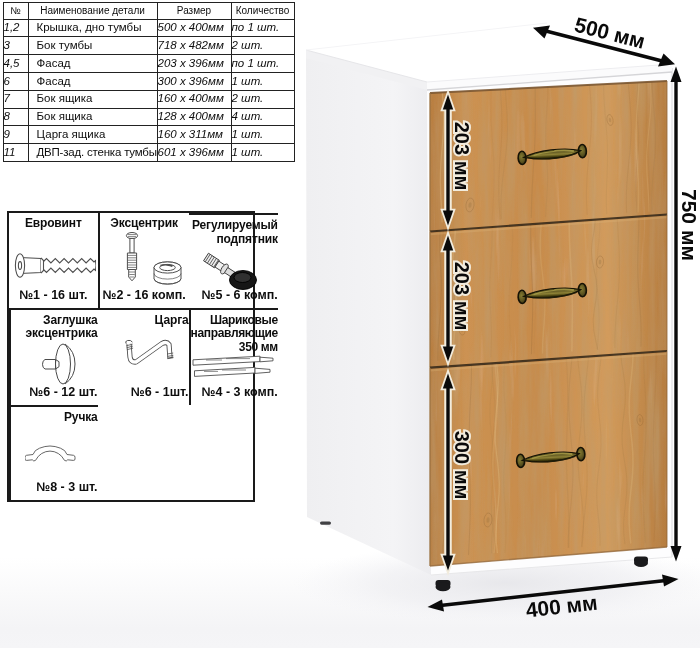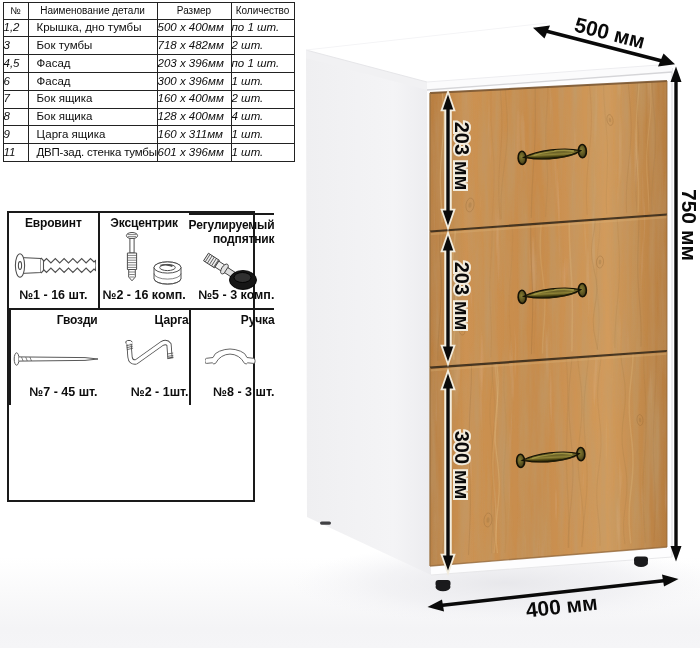--- a/index.html
+++ b/index.html
@@ -145,53 +145,68 @@
           <rect x="13" y="-3.5" width="7" height="7" fill="#f1f1f1"></rect>
           <ellipse cx="22" cy="0" rx="2.8" ry="5.6" fill="#e2e2e2"></ellipse>
           <rect x="24" y="-3" width="16" height="6" fill="#dcdcdc"></rect>
         </g>
         <g fill="#161616" stroke="#000">
           <ellipse cx="40" cy="33" rx="13.5" ry="9.5"></ellipse>
           <ellipse cx="39.5" cy="30.5" rx="8.5" ry="5" fill="#303030"></ellipse>
         </g>
       </g>
     </svg>
-    <div class="q">№5 - 3 комп.</div>
-  </div>
-
+    <div class="q">№5 - 6 комп.</div>
+  </div>
 
   <div class="cell bl bt">
-    <div class="t">Гвозди</div>
-    <svg width="86" height="16" viewBox="0 0 86 16" style="left:2px;top:41px">
-      <g fill="#fff" stroke="#4f4f4f" stroke-width="0.95">
-        <ellipse cx="3.6" cy="8" rx="2.4" ry="6.2"></ellipse>
-        <path d="M6 5.9 L72 6.6 L85 8 L72 9.4 L6 10.1"></path>
-        <path d="M8.5 6 l1.6 4 m2.6 -4 l1.6 4 m2.6 -4 l1.6 4" stroke-width="0.7"></path>
-      </g>
-    </svg>
-    <div class="q">№7 - 45 шт.</div>
-  </div>
+    <div class="t">Заглушка<br>эксцентрика</div>
+    <svg width="40" height="42" viewBox="0 0 40 42" style="left:26px;top:33px">
+      <g fill="#fff" stroke="#4a4a4a" stroke-width="1">
+        <path d="M28 1 q10 7 10 20 q0 13 -10 20 q-8 -7 -8 -20 q0 -13 8 -20 z"></path>
+        <ellipse cx="26" cy="21" rx="7.5" ry="20"></ellipse>
+        <path d="M8 16.5 h10.5 v9.5 h-10.5 q-2.5 -1 -2.5 -4.7 q0 -3.8 2.5 -4.8 z"></path>
+        <path d="M18.5 16.5 l3.5 2.2 v5 l-3.5 2.3" fill="none"></path>
+      </g>
+    </svg>
+    <div class="q">№6 - 12 шт.</div>
+  </div>
+
 
   <div class="cell bt">
     <div class="t">Царга</div>
     <svg width="64" height="42" viewBox="0 0 64 42" style="left:14px;top:27px">
       <g fill="none" stroke-linecap="butt" stroke-linejoin="round">
         <path d="M17 7 L18 20 Q18.5 25.5 24 25 L50 6.5 Q54.5 4 57 7.5 L58 21" stroke="#4f4f4f" stroke-width="5.2"></path>
         <path d="M17 7 L18 20 Q18.5 25.5 24 25 L50 6.5 Q54.5 4 57 7.5 L58 21" stroke="#ffffff" stroke-width="3.4"></path>
         <g stroke="#4f4f4f" stroke-width="1">
           <path d="M14.2 6.7 a3.2 2.2 14 0 1 6.2 -1.6" fill="#fff"></path>
           <path d="M14.4 8.8 l6.3 -1.7 m-6.1 3.7 l6.3 -1.7 m-6 3.6 l6.2 -1.6" stroke-width="0.8"></path>
           <path d="M55.2 17 l6 -1 m-5.8 3.4 l5.9 -1 m-5.7 3.3 l5.8 -1" stroke-width="0.8"></path>
           <path d="M55.3 21.3 l6 -1.2" stroke-width="1"></path>
         </g>
       </g>
     </svg>
-    <div class="q">№2 - 1шт.</div>
-  </div>
-
+    <div class="q">№6 - 1шт.</div>
+  </div>
+
+  <div class="cell bl bt">
+    <div class="t" style="letter-spacing:-0.35px">Шариковые<br>направляющие<br>350 мм</div>
+    <svg width="88" height="24" viewBox="0 0 88 24" style="left:1px;top:45px">
+      <g fill="#fff" stroke="#4f4f4f" stroke-width="0.9">
+        <path d="M1 4.8 L68 1.2 L68 6.6 L1 10.2 z"></path>
+        <path d="M68 2.2 l13 1 l0 2.6 l-13 1 z"></path>
+        <path d="M34 3.6 h24 m-44 1.4 h16" stroke-width="0.65"></path>
+        <path d="M2.5 15.8 L63 12.4 L63 18 L2.5 21.4 z"></path>
+        <path d="M63 13.2 l15 1.2 l0 2.8 l-15 1.2 z"></path>
+        <path d="M30 15 h24 m-42 1.4 h14" stroke-width="0.65"></path>
+      </g>
+    </svg>
+    <div class="q">№4 - 3 комп.</div>
+  </div>
 
   <div class="cell bl bt">
     <div class="t">Ручка</div>
     <svg width="64" height="17" viewBox="0 0 64 17" style="left:14px;top:38px">
       <g fill="#fff" stroke="#565656" stroke-width="0.9">
         <path d="M1.5 10.3 l6.5 -0.8 q1.5 -4.6 6.5 -6.3 q5.5 -2.2 10.5 -2.2 q5 0 10.5 2.2 q5 1.7 6.5 6.3 l6.5 0.8 q1.5 0.3 1.5 2 l0 1.7 q0 1.6 -1.7 1.4 l-5.6 -0.6 q-1.3 2 -3.2 0.6 q-2.5 -4.7 -6.2 -6.9 q-4 -2.4 -8.3 -2.4 q-4.3 0 -8.3 2.4 q-3.7 2.2 -6.2 6.9 q-1.9 1.4 -3.2 -0.6 l-5.6 0.6 q-1.7 0.2 -1.7 -1.4 l0 -1.7 q0 -1.7 1.5 -2 z"></path>
       </g>
     </svg>
     <div class="q">№8 - 3 шт.</div>
   </div>

